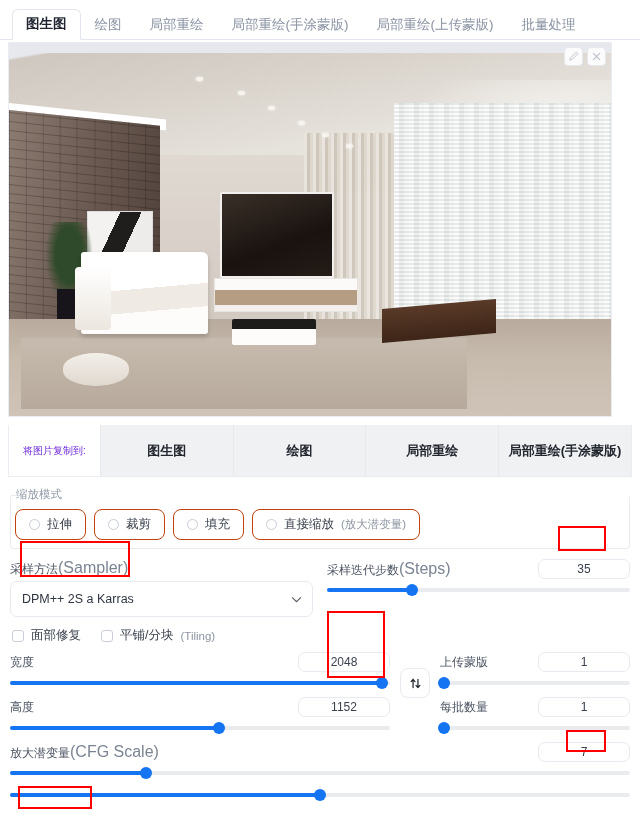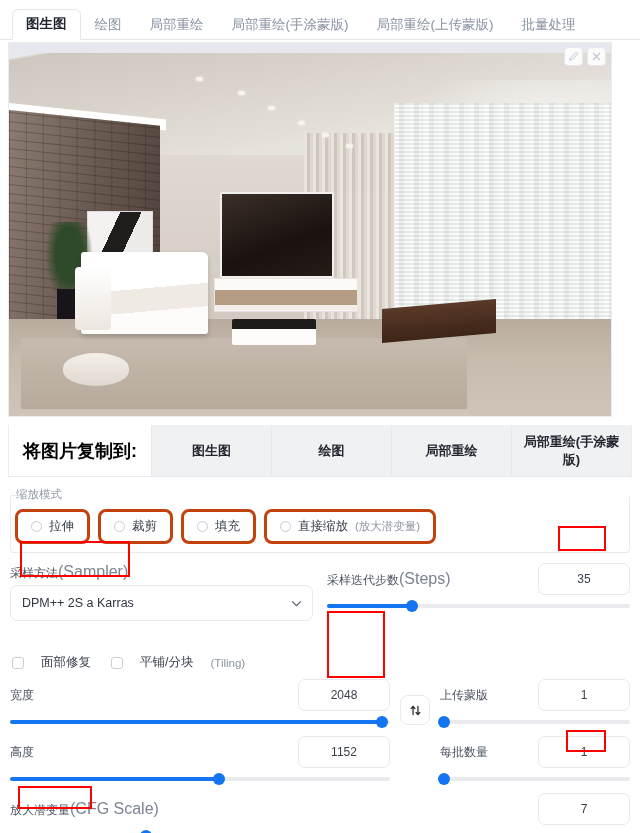--- a/index.html
+++ b/index.html
@@ -176,21 +176,21 @@
   }
   .img-tool-btn svg { display:block; }
 
   
   .copyto {
     display:flex; align-items:stretch; margin:8px 8px 0 8px;
     border:1px solid #e9ecf1; border-top:none; min-height:52px;
   }
   .copyto-label{
     display:flex; align-items:center; padding:0 14px;
-    font-size:18px; font-weight:bold; color:#000000; white-space:nowrap;
+    font-size:10px; font-weight:normal; color:#6d28d9; white-space:nowrap;
   }
   .copyto-btn{
     flex:1; display:flex; align-items:center; justify-content:center; text-align:center;
     background:#f0f1f3; border-left:1px solid #e6e8ec;
     font-size:13px; font-weight:bold; color:#22272f; cursor:pointer;
     padding:4px 6px; line-height:1.35;
   }
 
   
   .fs {
@@ -205,21 +205,21 @@
     border:1px solid #e7eaef; border-radius:4px; border-top:none;
     margin-top:-7px; padding-top:12px; padding-bottom:4px;
     position:relative;
   }
   .fs-box:before{
     content:""; position:absolute; left:0; top:0; width:6px; height:1px; background:#e7eaef;
   }
   .radio-row{ display:flex; gap:8px; padding:2px 4px 4px 4px; flex-wrap:wrap; }
   .radio-pill{
     display:flex; align-items:center; gap:7px;
-    border:3px solid #c2410c; border-radius:8px;
+    border:1px solid #c2410c; border-radius:8px;
     padding:6px 13px; background:#fff; cursor:pointer;
     font-size:12.5px; color:#39404c; white-space:nowrap;
   }
   .radio-dot{
     width:11px; height:11px; border-radius:50%;
     border:1px solid #c7ccd6; background:#fff; flex:none;
   }
   .dim{ color:#8d95a2; font-size:11.5px; }
 
   
@@ -233,42 +233,42 @@
     width:100%; height:36px; border:1px solid #e6e9ee; border-radius:7px;
     background:#fff; padding:0 28px 0 11px;
     font-size:12.5px; color:#2f3641; appearance:none; display:flex; align-items:center;
     font-family:inherit; cursor:pointer;
   }
   .chev{ position:absolute; right:11px; top:50%; transform:translateY(-50%); pointer-events:none; }
 
   
   .sld-head{ display:flex; align-items:center; justify-content:space-between; gap:14px; }
   .num-box{
-    width:92px; height:32px; border:1px solid #e6e9ee; border-radius:7px;
+    width:92px; height:20px; border:1px solid #e6e9ee; border-radius:7px;
     background:#fff; display:flex; align-items:center; justify-content:center;
     font-size:12px; color:#3a414d; cursor:text; flex:none;
   }
   .num-box.sm{ width:92px; }
   .slider{
     position:relative; height:16px; margin-top:3px; cursor:pointer;
   }
   .slider .track{
     position:absolute; left:0; right:0; top:6px; height:4px;
     background:#e9ebef; border-radius:3px;
   }
   .slider .fill{
     position:absolute; left:0; top:6px; height:4px; background:#1474f2; border-radius:3px;
   }
   .slider .knob{
     position:absolute; top:2px; width:12px; height:12px; border-radius:50%;
     background:#1474f2; transform:translateX(-50%);
   }
 
   .chk-row{ display:flex; align-items:center; gap:20px; margin:10px 12px 0 12px; }
-  .chk{ display:flex; align-items:center; gap:17px; font-size:12.5px; color:#39404c; cursor:pointer;margin-top:23px; }
+  .chk{ display:flex; align-items:center; gap:7px; font-size:12.5px; color:#39404c; cursor:pointer; }
   .chk-box{
     width:12px; height:12px; border:1px solid #c9ced8; border-radius:3px; background:#fff; flex:none;
   }
 
   
   .wh-grid{ display:flex; margin:8px 10px 0 10px; gap:10px; align-items:flex-start; }
   .wh-left{ flex:1 1 62%; min-width:0; }
   .swap-btn{
     width:30px; height:30px; margin-top:16px; border:1px solid #e8eaef; border-radius:8px;
     background:#fff; display:flex; align-items:center; justify-content:center; cursor:pointer; flex:none;

